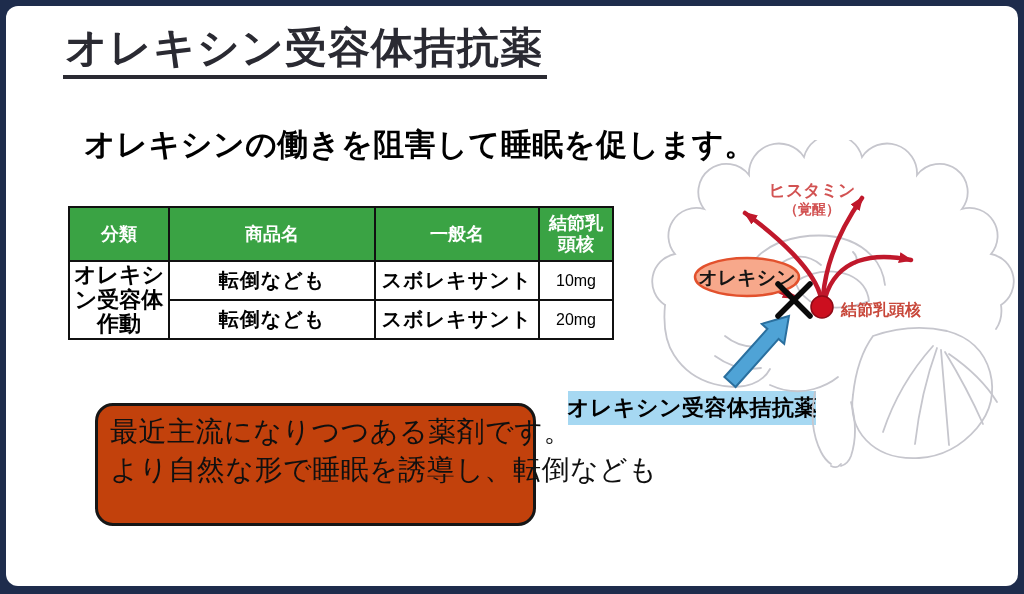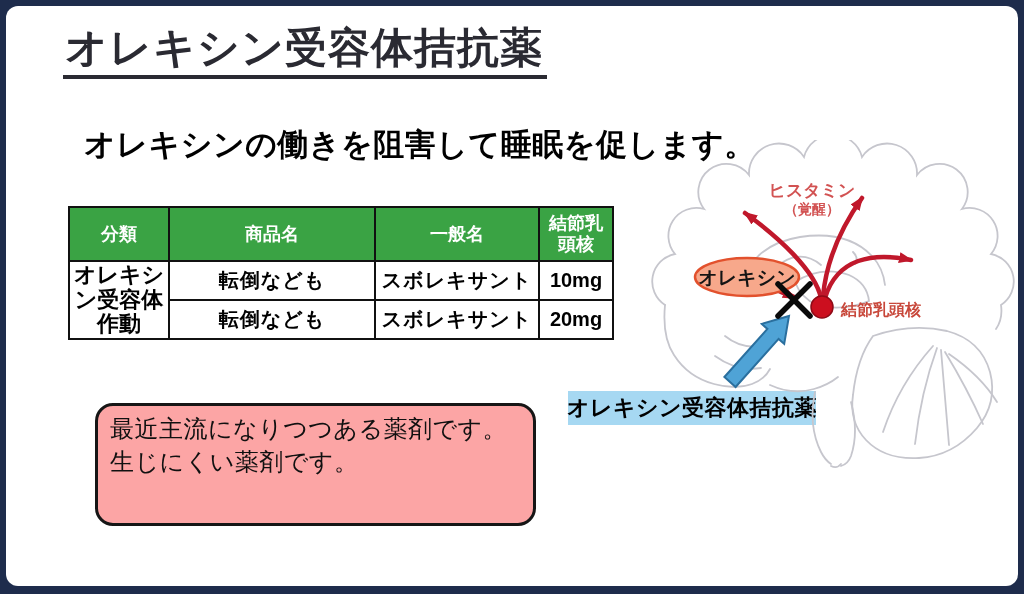--- a/index.html
+++ b/index.html
@@ -40,28 +40,28 @@
   }
   table.med th{
     background:#3aa344;color:#ffffff;
     font-size:18px;font-weight:bold;height:50px;line-height:1.15;
   }
   table.med td{background:#ffffff;color:#000;height:35px;}
   td.category{
     background:#dceed6;font-size:22px;font-weight:bold;line-height:1.12;
   }
   td.brand,td.generic{font-size:20px;font-weight:bold;letter-spacing:1px;}
-  td.dose{font-size:20px;font-weight:bold;}
+  td.dose{font-size:16px;font-weight:normal;}
   .c-class{width:100px}.c-brand{width:206px}.c-generic{width:164px}.c-dose{width:74px}
   
   .note{
     position:absolute;left:89px;top:397px;width:441px;height:123px;
-    background:#fca5a5;border:3px solid #161616;border-radius:18px;
+    background:#c2410c;border:3px solid #161616;border-radius:18px;
     box-sizing:border-box;padding:7px 12px 0 12px;
-    font-size:24px;color:#101010;line-height:1.36;letter-spacing:0.5px;
+    font-size:28px;color:#101010;line-height:1.36;letter-spacing:0.5px;
     white-space:nowrap;
   }
   
   .drug-label{
     position:absolute;left:562px;top:385px;width:248px;height:34px;
     background:#a6d8f2;color:#000;
     font-size:22px;font-weight:bold;letter-spacing:0.5px;
     display:flex;align-items:center;justify-content:center;
     white-space:nowrap;
   }
@@ -107,21 +107,21 @@
       <tr>
         <td class="brand">転倒なども</td>
         <td class="generic">スボレキサント</td>
         <td class="dose">20mg</td>
       </tr>
     </tbody>
   </table>
 
   <div class="note">
     <div>最近主流になりつつある薬剤です。</div>
-    <div>生じにくい薬剤です。</div>
+    <div>より自然な形で睡眠を誘導し、転倒なども</div>
   </div>
 
   <div class="drug-label">オレキシン受容体拮抗薬</div>
 
   <div class="brain-wrap">
     <svg width="380" height="345" viewBox="0 0 380 345">
       <defs>
         <marker id="rh" markerWidth="18" markerHeight="14" refX="12" refY="5.5" orient="auto" markerUnits="userSpaceOnUse">
           <path d="M0,0 L14,5.5 L0,11 z" fill="#c0182b"></path>
         </marker>

